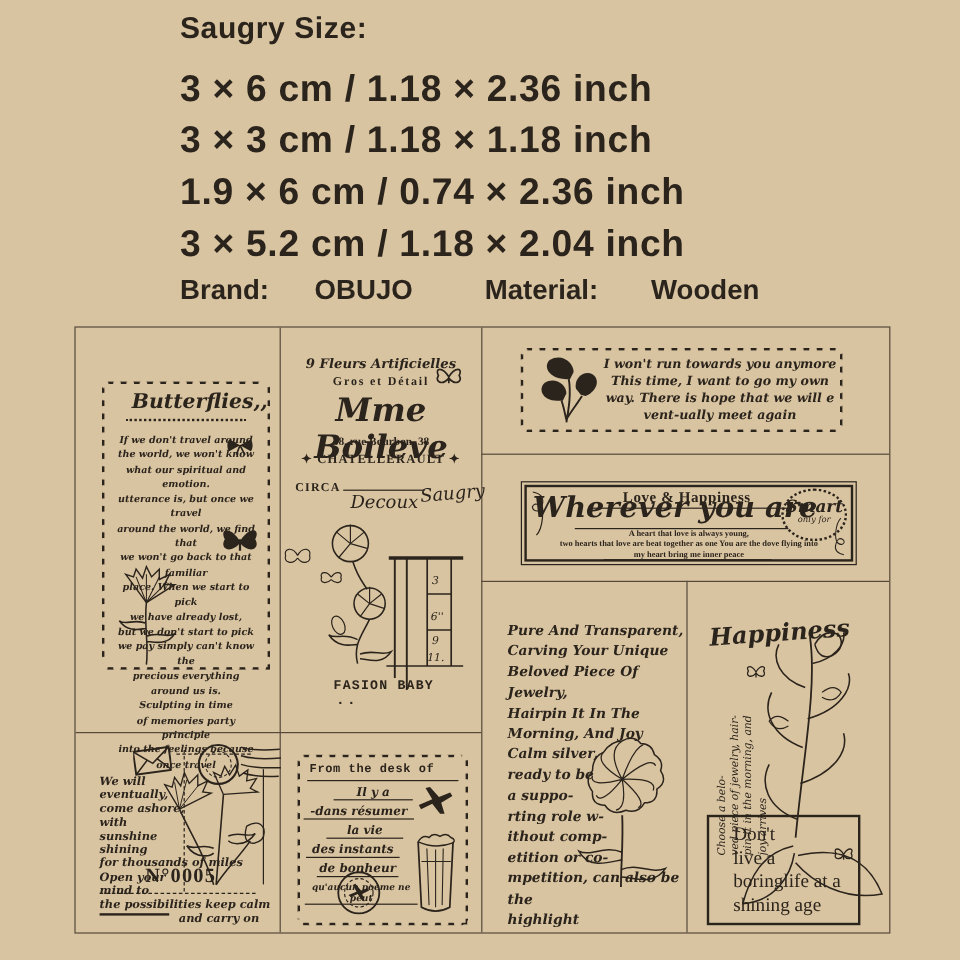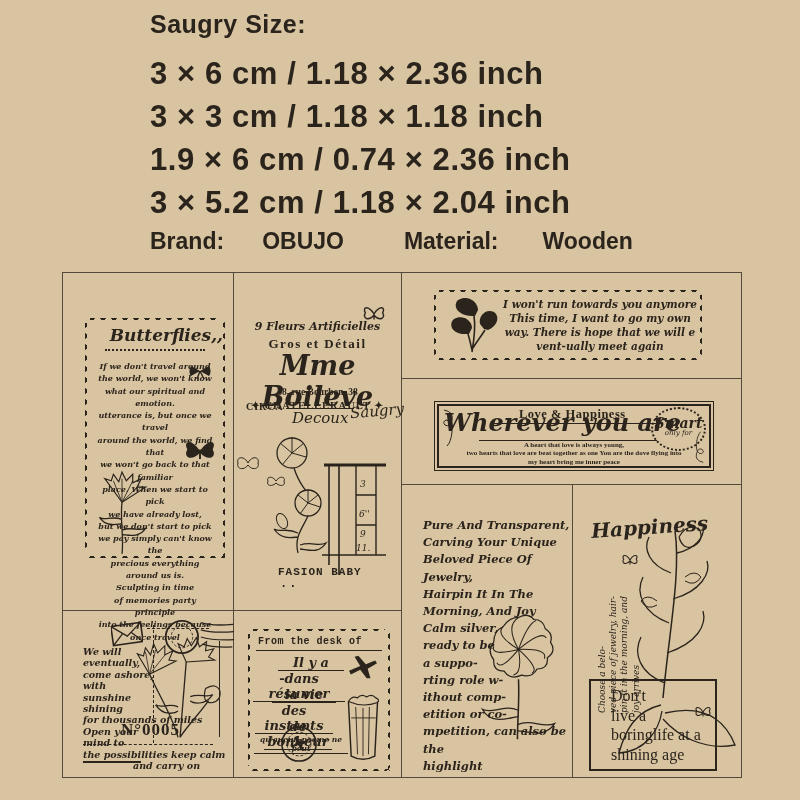--- a/index.html
+++ b/index.html
@@ -39,23 +39,23 @@
   .script{font-family:"DejaVu Serif",serif;font-style:italic;}
   .serif{font-family:"Liberation Serif",serif;}
   .mono{font-family:"Liberation Mono",monospace;}
 
   
   .bf-title{width:100%;text-align:right;top:5px;font-size:17px;font-weight:bold;}
   .bf-underline{left:18px;top:29px;width:100px;border-top:2px dotted var(--ink);}
   .bf-lines{left:6px;top:40px;width:124px;font-size:8px;line-height:12.3px;font-weight:bold;text-align:center;}
 
   
-  .bo-c{width:100%;text-align:center;margin-top:23px;}
+  .bo-c{width:100%;text-align:center;}
   .bo-l1{top:24px;font-size:11px;font-weight:bold;}
-  .bo-l2{top:40px;font-size:13px;letter-spacing:1.5px;font-weight:bold;}
+  .bo-l2{top:40px;font-size:10px;letter-spacing:1.5px;font-weight:bold;}
   .bo-name{top:54px;font-size:27px;font-weight:bold;}
   .bo-addr{top:91px;font-size:9.5px;font-weight:bold;}
   .bo-city{top:103px;font-size:10.5px;font-weight:bold;letter-spacing:1px;}
   .bo-circa{left:12px;top:128px;font-size:10px;font-weight:bold;letter-spacing:1px;}
   .bo-sig1{left:52px;top:135px;font-size:15px;border-top:1px solid var(--ink);padding:0 6px;}
   .bo-sig2{left:116px;top:129px;font-size:15px;transform:rotate(-5deg);}
   .bo-foot{left:44px;top:293px;font-size:11px;font-weight:bold;letter-spacing:1px;}
   .bo-dots{left:46px;top:304px;font-size:12px;font-weight:bold;letter-spacing:2px;}
 
   
@@ -81,32 +81,32 @@
   
   .hp-title{left:528px;top:242px;font-size:20px;font-weight:bold;transform:rotate(-4deg);}
   .hp-vwrap{left:534px;top:270px;width:46px;height:170px;}
   .hp-vinner{position:absolute;width:170px;height:46px;transform-origin:0 0;
              transform:rotate(-90deg) translateX(-170px);font-size:9px;line-height:11.2px;}
   .hp-box{left:526px;top:406px;width:128px;height:92px;border:2px solid var(--ink);
           font-family:"Liberation Serif",serif;font-size:16px;line-height:19.5px;padding:5px 0 0 20px;}
 
   
   .n5-lines{left:20px;top:373px;width:150px;font-size:9.5px;line-height:11.4px;font-weight:bold;}
-  .n5-last{margin-left:50px;}
+  .n5-last{margin-left:66px;}
   .n5-num{left:58px;top:447px;font-size:17px;font-weight:bold;letter-spacing:1px;}
   .n5-dashline{left:20px;top:488px;width:58px;border-top:2.5px solid var(--ink);}
   .n5-dotline{left:20px;top:471px;width:130px;border-top:1px dashed var(--ink);}
   .n5-vdash{left:90px;top:352px;height:118px;border-left:1px dashed var(--ink);}
   .n5-vsolid{left:156px;top:368px;height:96px;border-left:1px solid var(--ink);}
   .n5-hdash{left:84px;top:355px;width:62px;border-top:1px dashed var(--ink);}
 
   
   .dk-header{left:8px;top:5px;font-size:10px;font-weight:bold;letter-spacing:.5px;}
   .dk-hline{left:6px;top:19px;width:126px;border-top:1.5px solid var(--ink);}
-  .dk-row{font-size:13px;font-weight:bold;border-bottom:1px solid var(--ink);text-align:center;}
+  .dk-row{font-size:10px;font-weight:bold;border-bottom:1px solid var(--ink);text-align:center;}
 </style>
 </head>
 <body>
 
 <div id="canvas">
 
   <div class="abs pi-title">Saugry Size:</div>
   <div class="abs pi-size" style="top:56px">3 × 6 cm / 1.18 × 2.36 inch</div>
   <div class="abs pi-size" style="top:99px">3 × 3 cm / 1.18 × 1.18 inch</div>
   <div class="abs pi-size" style="top:142px">1.9 × 6 cm / 0.74 × 2.36 inch</div>

